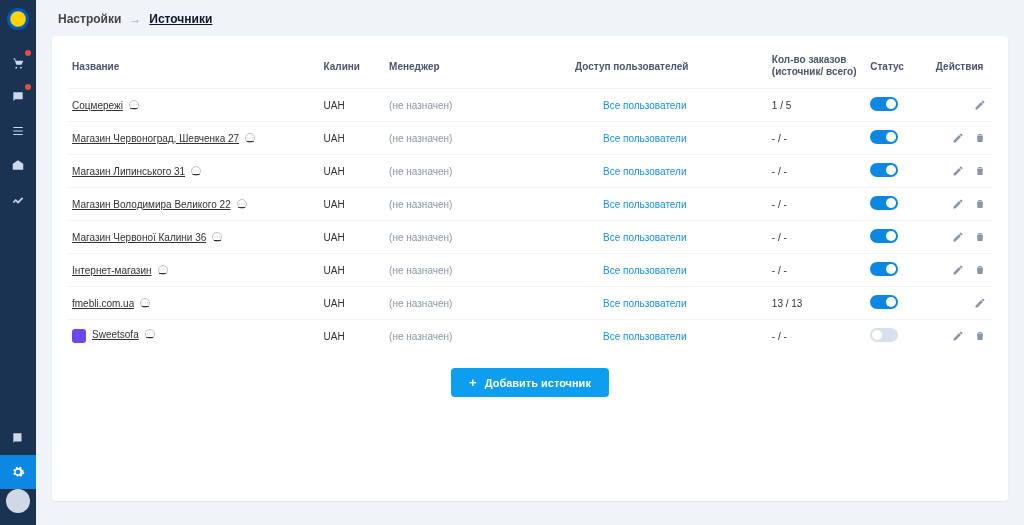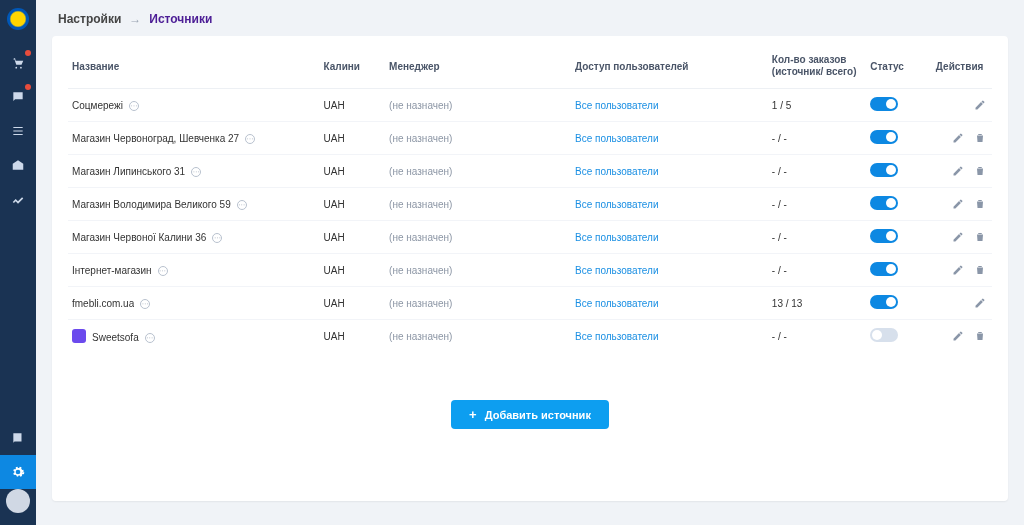--- a/index.html
+++ b/index.html
@@ -15,43 +15,43 @@
   .sidebar .nav-item.gear.active { background:#0d88e2; }
   .sidebar .nav-item.gear.active svg { fill:#fff; }
   .sidebar .badge { position:absolute; top:4px; right:5px; width:6px; height:6px; border-radius:50%; background:#e74c3c; }
   .sidebar .spacer { flex:1; }
   .sidebar .avatar { width:24px; height:24px; border-radius:50%; background:#d0d8e4; margin-bottom:4px; }
 
   
   .main { flex:1; padding:12px 16px 24px 16px; display:flex; flex-direction:column; }
   .breadcrumb { display:flex; align-items:center; gap:8px; color:#444; font-size:12px; font-weight:600; margin:0 0 10px 6px; }
   .breadcrumb .sep { color:#9aa4b2; font-weight:400; }
-  .breadcrumb .current { color:#4c1d95; }
-
-  .card { background:#fff; border-radius:4px; box-shadow:0 1px 2px rgba(0,0,0,.06); flex:1; padding:10px 16px 20px; display:flex; flex-direction:column;gap:32px; }
+  .breadcrumb .current { color:#0f172a;text-decoration:underline; }
+
+  .card { background:#fff; border-radius:4px; box-shadow:0 1px 2px rgba(0,0,0,.06); flex:1; padding:10px 16px 20px; display:flex; flex-direction:column; }
 
   table { width:100%; border-collapse:collapse; table-layout:fixed; }
   thead th { text-align:left; font-size:10px; font-weight:600; color:#4a5568; padding:8px 4px 10px; border-bottom:1px solid #edf0f4; vertical-align:middle; }
   thead th.name { width:230px; }
   thead th.cur  { width:60px; }
   thead th.mgr  { width:170px; }
   thead th.acc  { width:180px;margin-left:44px; }
   thead th.ord  { width:90px; line-height:1.2; }
   thead th.stat { width:60px; }
   thead th.act  { width:55px; text-align:left; }
   tbody td { font-size:10px; color:#333; padding:8px 4px; border-bottom:1px solid #f2f4f8; vertical-align:middle; white-space:nowrap; }
   tbody tr:last-child td { border-bottom:none; }
 
-  .name-cell { display:flex; align-items:flex-end; gap:6px; overflow:hidden; }
+  .name-cell { display:flex; align-items:flex-start; gap:6px; overflow:hidden;text-decoration:underline; }
   .name-cell .src-icon { width:14px; height:14px; border-radius:3px; background:#6b4aed; display:inline-block; flex:none; }
   .name-cell .hint { width:10px; height:10px; border:1px solid #b8c1ce; border-radius:50%; display:inline-flex; align-items:center; justify-content:center; font-size:7px; color:#9aa4b2; flex:none; }
   .name-cell .label { overflow:hidden; text-overflow:ellipsis; }
 
   .muted { color:#8c96a5; }
-  .link  { color:#1a8fe3; cursor:pointer; }
+  .link  { color:#1a8fe3; cursor:pointer;margin-left:28px; }
 
   
   .toggle { width:28px; height:14px; border-radius:8px; background:#0d88e2; position:relative; display:inline-block; cursor:pointer; }
   .toggle.off { background:#d7e0ec; }
   .toggle .knob { position:absolute; top:2px; width:10px; height:10px; border-radius:50%; background:#fff; transition:left .1s; }
   .toggle .knob { left:16px; }
   .toggle.off .knob { left:2px; }
 
   .actions { display:flex; gap:6px; justify-content:flex-end; }
   .ic-btn { width:16px; height:16px; display:inline-flex; align-items:center; justify-content:center; cursor:pointer; }
@@ -211,21 +211,21 @@
                   <svg viewBox="0 0 24 24">
                     <path d="M6 7h12l-1 13H7L6 7zm3-3h6l1 2H8l1-2z"></path>
                   </svg>
                 </span>
               </div>
             </td>
           </tr>
           <tr>
             <td>
               <div class="name-cell">
-                <span class="label">Магазин Володимира Великого 59</span>
+                <span class="label">Магазин Володимира Великого 22</span>
                 <span class="hint">⋯</span>
               </div>
             </td>
             <td>UAH</td>
             <td class="muted">(не назначен)</td>
             <td><span class="link">Все пользователи</span></td>
             <td>- / -</td>
             <td><span class="toggle"><span class="knob"></span></span></td>
             <td>
               <div class="actions">

